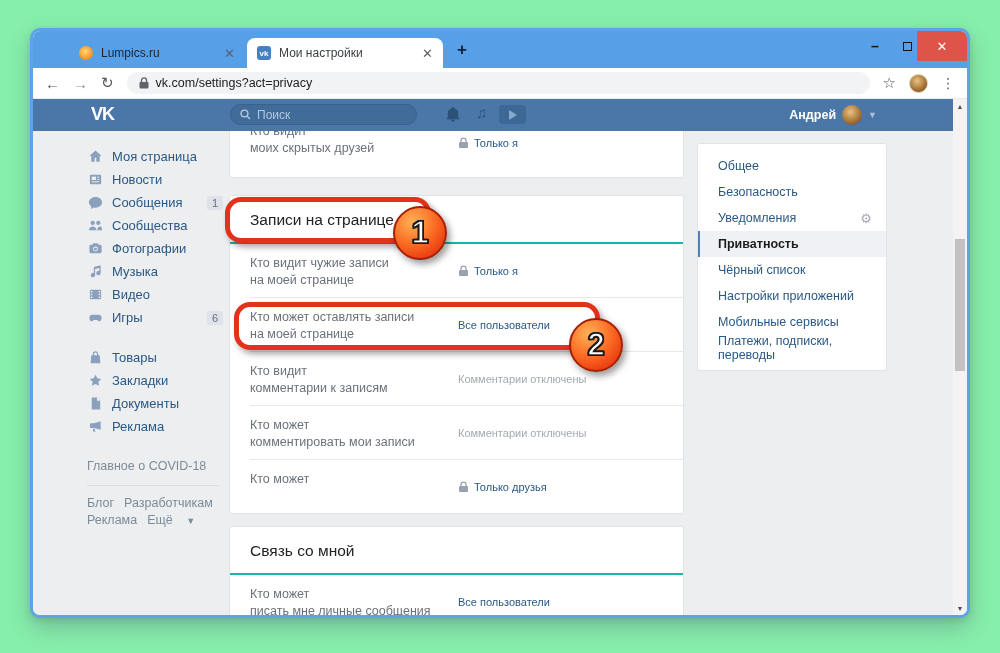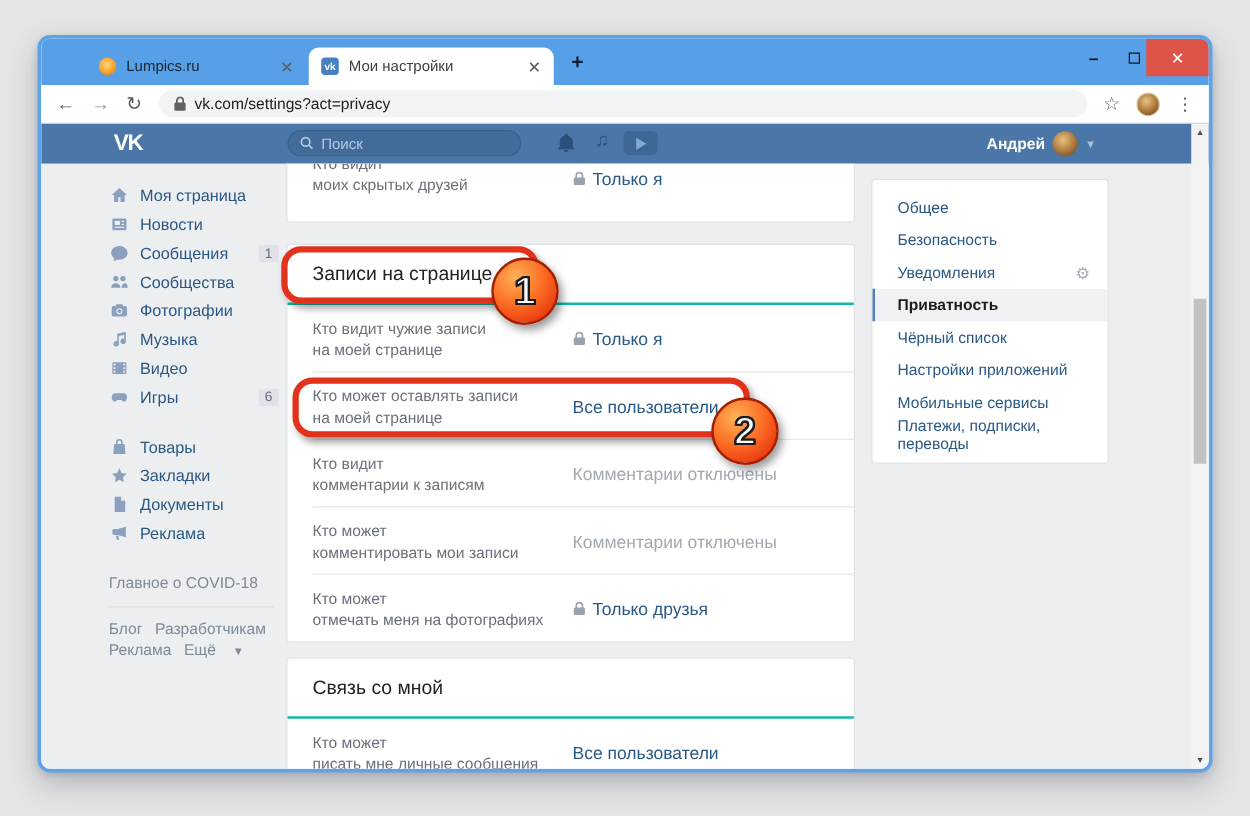--- a/index.html
+++ b/index.html
@@ -1,17 +1,17 @@
 <!DOCTYPE html>
 <html><head>
 <meta charset="utf-8">
 <style>
   * { margin:0; padding:0; box-sizing:border-box; }
   body { font-family:"Liberation Sans", sans-serif; background:#fff; }
-  .stage { position:relative; width:1000px; height:653px; background:#e5e5e5; overflow:hidden; }
+  .stage { position:relative; width:1000px; height:653px; background:#86efac; overflow:hidden; }
 
   
   .window { position:absolute; left:30px; top:28px; width:940px; height:590px;
     border:3px solid #5ea3e8; border-radius:10px; background:#fff; overflow:hidden;
     box-shadow:0 10px 22px rgba(70,80,95,.30), 0 2px 6px rgba(70,80,95,.18); }
 
   
   .titlebar { position:relative; height:37px; background:#57a0e8; }
   .tab { position:absolute; top:7px; height:30px; display:flex; align-items:center; gap:8px; padding:0 10px; font-size:12px; }
   .tab-inactive { left:36px; width:176px; color:#1d2430; }
@@ -85,21 +85,21 @@
   .side-footer { margin-top:9px; font-size:12.5px; color:#7d8b98; line-height:17px; }
   .side-footer span { margin-right:10px; }
   .chev-sm { font-size:9px; }
 
   
   .card { position:absolute; left:196px; width:455px; background:#fff; border:1px solid #e2e3e7; border-radius:3px; }
   .card-head { padding:15px 20px 13px; font-size:15.5px; color:#222; border-bottom:2px solid #14b8a6; }
   .prow { position:relative; height:53px; padding:10px 20px; }
   .prow .lbl { font-size:12.5px; color:#6b717a; line-height:17px; padding-top:1px; width:205px; }
   .prow .val { position:absolute; left:228px; top:50%; transform:translateY(-50%);
-    font-size:14px; display:flex; align-items:center; gap:5px; }
+    font-size:11px; display:flex; align-items:flex-start; gap:5px; }
   .val.link { color:#2a5885; }
   .val.muted { color:#a3a9b0; }
   .row-div { height:1px; background:#e7e8ec; margin-left:20px; }
   .card1 { top:-25px; height:72px; }
   .card1 .prow { padding-top:15px; height:72px; }
   .card2 { top:64px; }
   .card3 { top:395px; height:120px; }
 
   
   .rmenu { position:absolute; left:664px; top:12px; width:190px; background:#fff;
@@ -388,21 +388,20 @@
               <div>комментировать мои записи</div>
             </div>
             <span class="val muted">
                 <span>Комментарии отключены</span>
               </span>
           </div>
           <div class="row-div"></div>
           <div class="prow">
             <div class="lbl">
               <div>Кто может</div>
-              <div>отмечать меня на фотографиях</div>
             </div>
             <span class="val link">
               <svg width="11" height="12" viewBox="0 0 11 12">
                   <rect x="1" y="5" width="9" height="6" rx="1" fill="#9aa2ae"></rect>
                   <path d="M3 5.5V3.6a2.5 2.5 0 0 1 5 0v1.9" fill="none" stroke="#9aa2ae" stroke-width="1.3"></path>
                 </svg>
               <span>Только друзья</span>
             </span>
           </div>
         </div>

